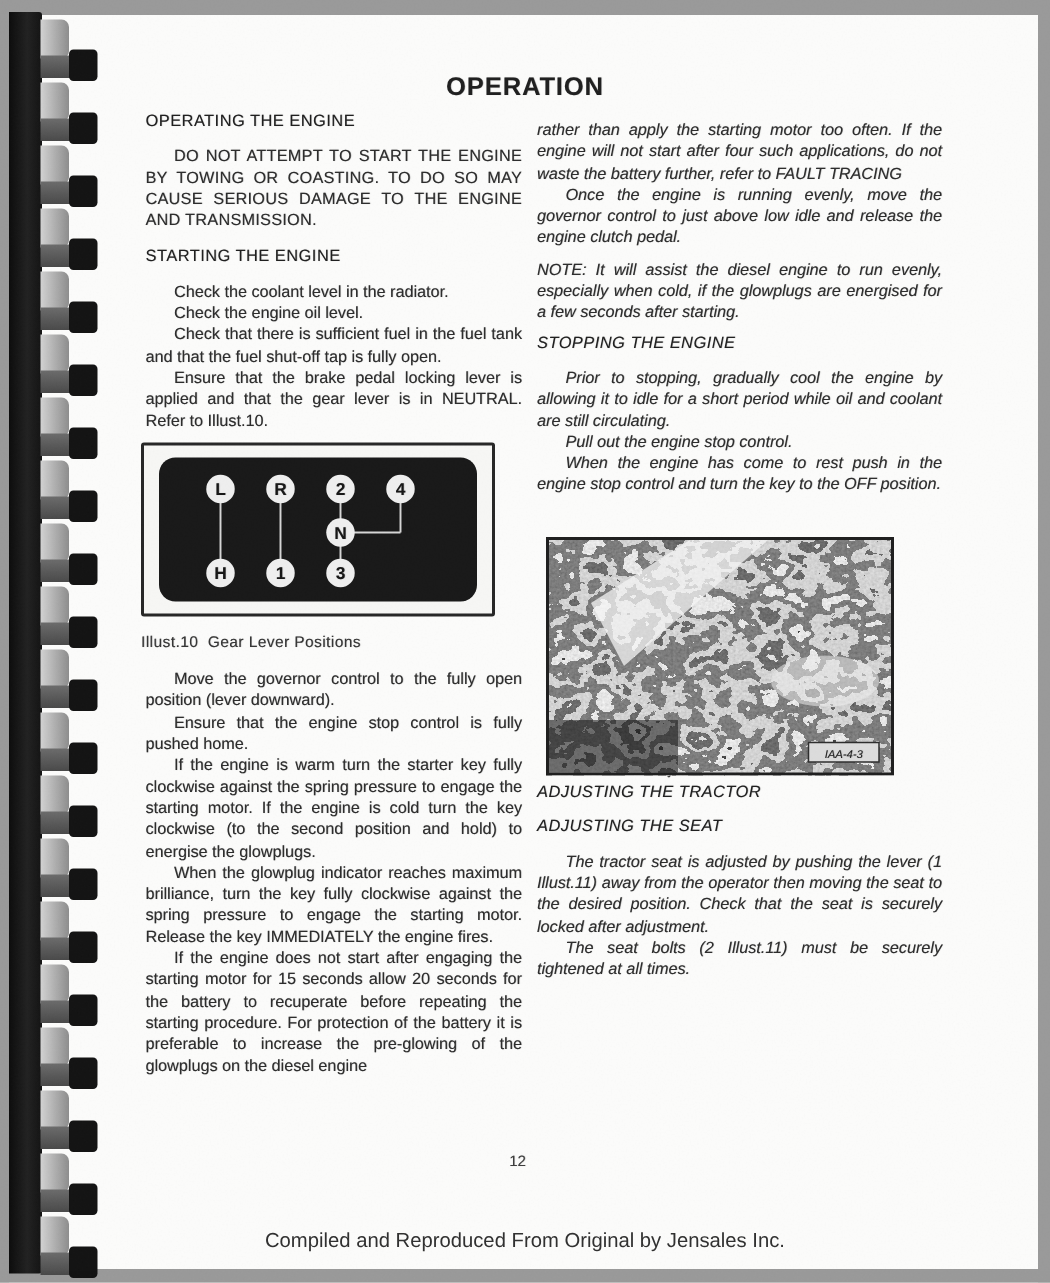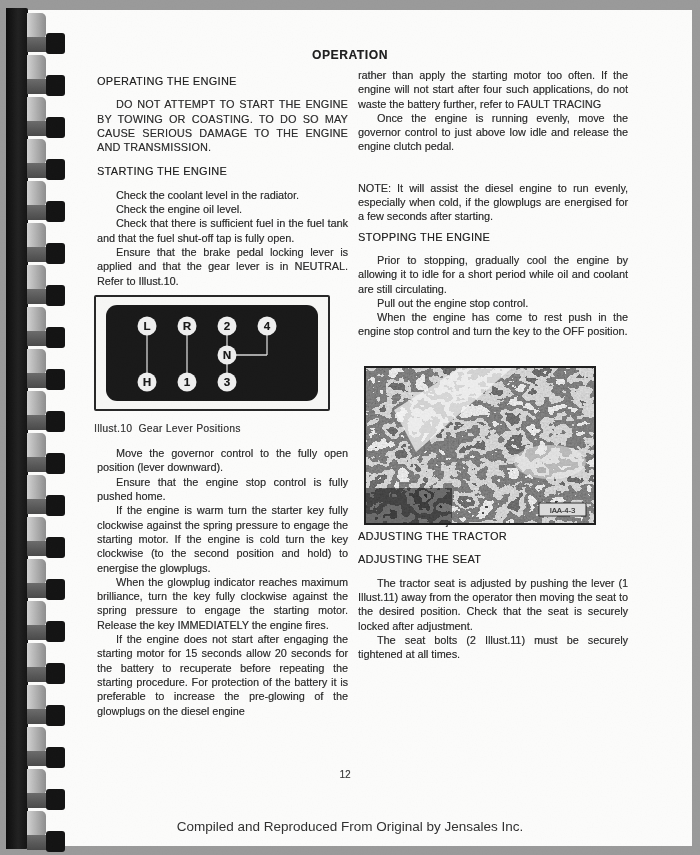--- a/index.html
+++ b/index.html
@@ -12,33 +12,33 @@
     position:absolute;left:6px;top:10px;width:686px;height:836px;
     background:#fcfcfb;
   }
   
   .ink{
     color:#2a2a2a;
     text-shadow:0.3px 0.3px 0.45px rgba(70,70,70,0.55);
   }
   .page-header{
     position:absolute;left:0;top:48px;width:700px;text-align:center;
-    font-size:12px;font-weight:bold;letter-spacing:0.6px;color:#1d1d1d;
+    font-size:17px;font-weight:bold;letter-spacing:0.6px;color:#1d1d1d;
   }
   .col{position:absolute;font-size:10.8px;line-height:14.3px;text-align:justify;}
   .col-left{left:97px;top:74px;width:251px;}
-  .col-right{left:358px;top:68px;width:270px;}
+  .col-right{left:358px;top:80px;width:270px;font-style:italic;}
   h3.sechead{
     font-size:10.9px;font-weight:normal;color:#1c1c1c;letter-spacing:0.35px;
     margin:0 0 9px 0;text-align:left;
   }
   p.para{margin:0;text-indent:19px;}
   p.para.noind{text-indent:0;}
   p.warn{margin:0 0 10px 0;text-indent:19px;letter-spacing:0.2px;}
-  p.gap-before{margin-top:27px;}
+  p.gap-before{margin-top:7px;}
   
   .gear-fig{margin:7px 0 10px 0;}
   .gear-frame{
     width:232px;height:112px;border:2px solid #242424;background:#f7f7f5;
     position:relative;border-radius:2px;
   }
   .fig-caption{
     margin-top:11px;text-align:left;font-size:10.3px;color:#333;
     letter-spacing:0.3px;white-space:pre-wrap;text-indent:0;
   }

